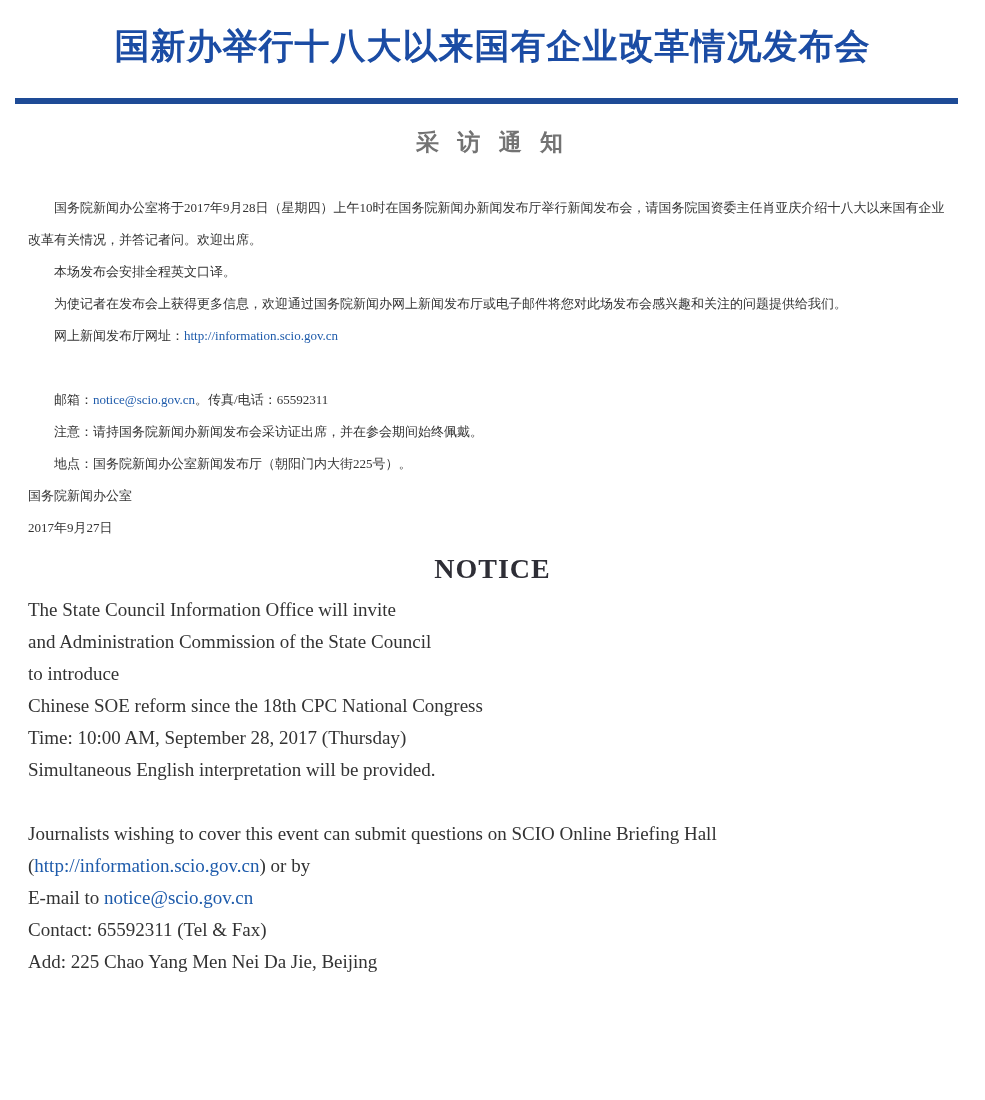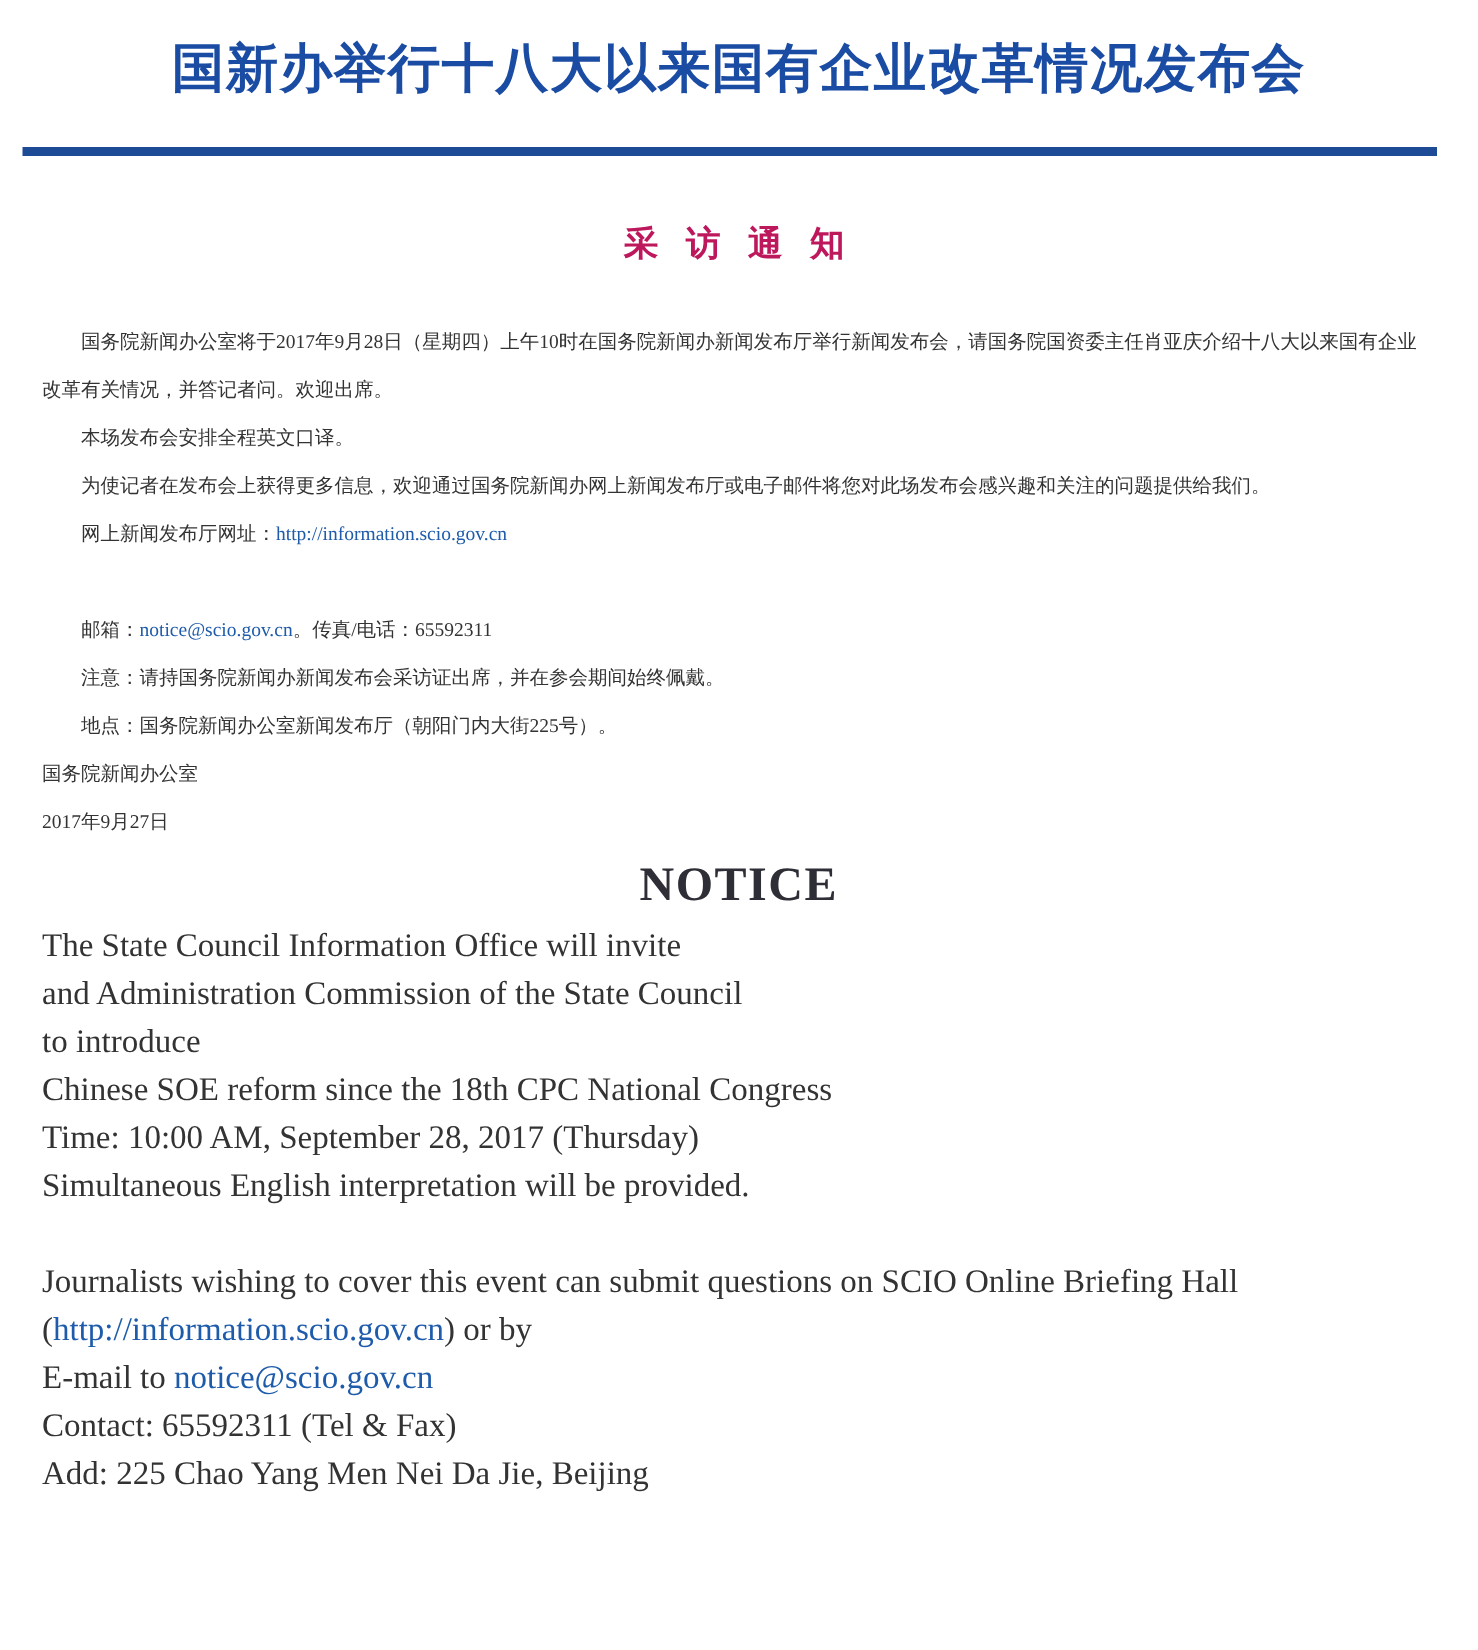--- a/index.html
+++ b/index.html
@@ -17,39 +17,39 @@
     font-size:35px; line-height:40px; font-weight:700;
     color:#1b4ca4; text-align:center; letter-spacing:1px;
   }
 
   .rule {
     height:6px; background:#1e4b96;
     margin:32px 27px 0 15px;
   }
 
   .subheading {
-    margin:44px 0 0 0;
+    margin:24px 0 0 0;
     font-family:"Liberation Sans","DejaVu Sans",sans-serif;
     font-size:23px; line-height:28px; font-weight:600;
-    color:#be185d; text-align:center; letter-spacing:6px;
+    color:#737373; text-align:center; letter-spacing:6px;
   }
 
   .cn-block { padding:36px 28px 0 28px; font-size:13px; }
-  .en-block { padding:8px 28px 0 28px; font-size:22px; }
+  .en-block { padding:8px 28px 0 28px; font-size:19px; }
 
   .cn-block p, .en-block p { margin:0; line-height:32px; }
   .indent { text-indent:2em; }
   .right { text-align:left; }
   .spacer { height:32px; }
 
   a.link { color:#1e5bab; text-decoration:none; cursor:pointer;text-align:right; }
 
   .notice-heading {
     margin:8px 0 0 0;
-    font-size:32px; line-height:34px; font-weight:700;
+    font-size:28px; line-height:34px; font-weight:700;
     color:#2e2e36; text-align:center; letter-spacing:1px;
     font-family:"Liberation Serif","DejaVu Serif",serif;
   }
 </style>
 </head>
 <body>
 
 <div class="doc">
 
   <h1 class="title">国新办举行十八大以来国有企业改革情况发布会</h1>

